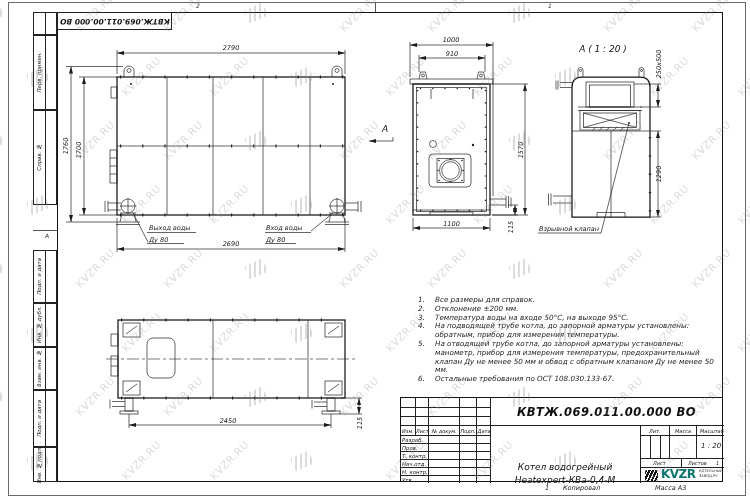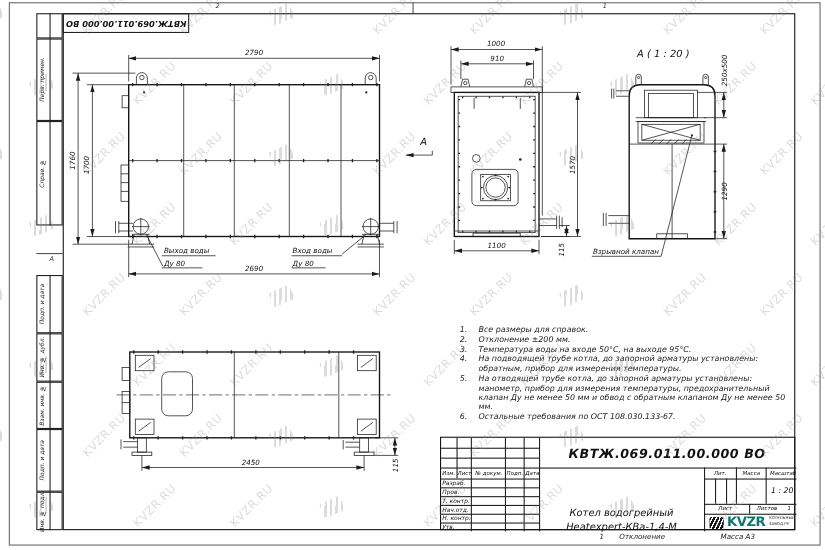--- a/index.html
+++ b/index.html
@@ -327,21 +327,21 @@
     <div class="cellh" style="left:0;top:77px;width:89px;"></div>
     <div class="rowlbl" style="left:1px;top:38.5px;">Разраб.</div>
     <div class="rowlbl" style="left:1px;top:46.5px;">Пров.</div>
     <div class="rowlbl" style="left:1px;top:54.5px;">Т. контр.</div>
     <div class="rowlbl" style="left:1px;top:62.5px;">Нач.отд.</div>
     <div class="rowlbl" style="left:1px;top:70.5px;">Н. контр.</div>
     <div class="rowlbl" style="left:1px;top:78.5px;">Утв.</div>
 
     <div class="pname">
       <div>Котел водогрейный</div>
-      <div>Heatexpert-КВа-1,4-М</div>
+      <div>Heatexpert-КВа-0,4-М</div>
     </div>
 
     <div class="cellh" style="left:239px;top:37px;width:84px;"></div>
     <div class="cellh" style="left:239px;top:60px;width:84px;"></div>
     <div class="cellh" style="left:239px;top:69px;width:84px;"></div>
     <div class="cellv" style="left:268px;top:27px;height:33px;"></div>
     <div class="cellv" style="left:295px;top:27px;height:33px;"></div>
     <div class="cellv" style="left:249px;top:37px;height:23px;"></div>
     <div class="cellv" style="left:259px;top:37px;height:23px;"></div>
     <div class="cellv" style="left:280px;top:60px;height:9px;"></div>
@@ -353,21 +353,21 @@
     <div class="lbl" style="left:287px;top:61.5px;">Листов</div>
     <div class="lbl" style="left:315px;top:61.5px;">1</div>
 
     <div class="logo-ico" style="left:244px;top:71.5px;"></div>
     <div class="logo-txt" style="left:260px;top:69px;">KVZR</div>
     <div class="logo-sub" style="left:298px;top:71px;">КОТЕЛЬНЫЙ</div>
     <div class="logo-sub" style="left:298px;top:76px;">ЗАВОД.РУ</div>
   </div>
 
   <div class="foot" style="left:545px;top:484px;">1</div>
-  <div class="foot" style="left:563px;top:484px;">Отклонение</div>
+  <div class="foot" style="left:563px;top:484px;">Копировал</div>
   <div class="foot" style="left:655px;top:484px;">Масса А3</div>
 
   <div class="wm" id="wm">
       <span class="wm-icon" style="left: -18px; top: 6px;"></span>
       <span class="wm-text" style="left: 70px; top: 6px;">KVZR.RU</span>
       <span class="wm-text" style="left: 158px; top: 6px;">KVZR.RU</span>
       <span class="wm-icon" style="left: 246px; top: 6px;"></span>
       <span class="wm-text" style="left: 334px; top: 6px;">KVZR.RU</span>
       <span class="wm-text" style="left: 422px; top: 6px;">KVZR.RU</span>
       <span class="wm-icon" style="left: 510px; top: 6px;"></span>

